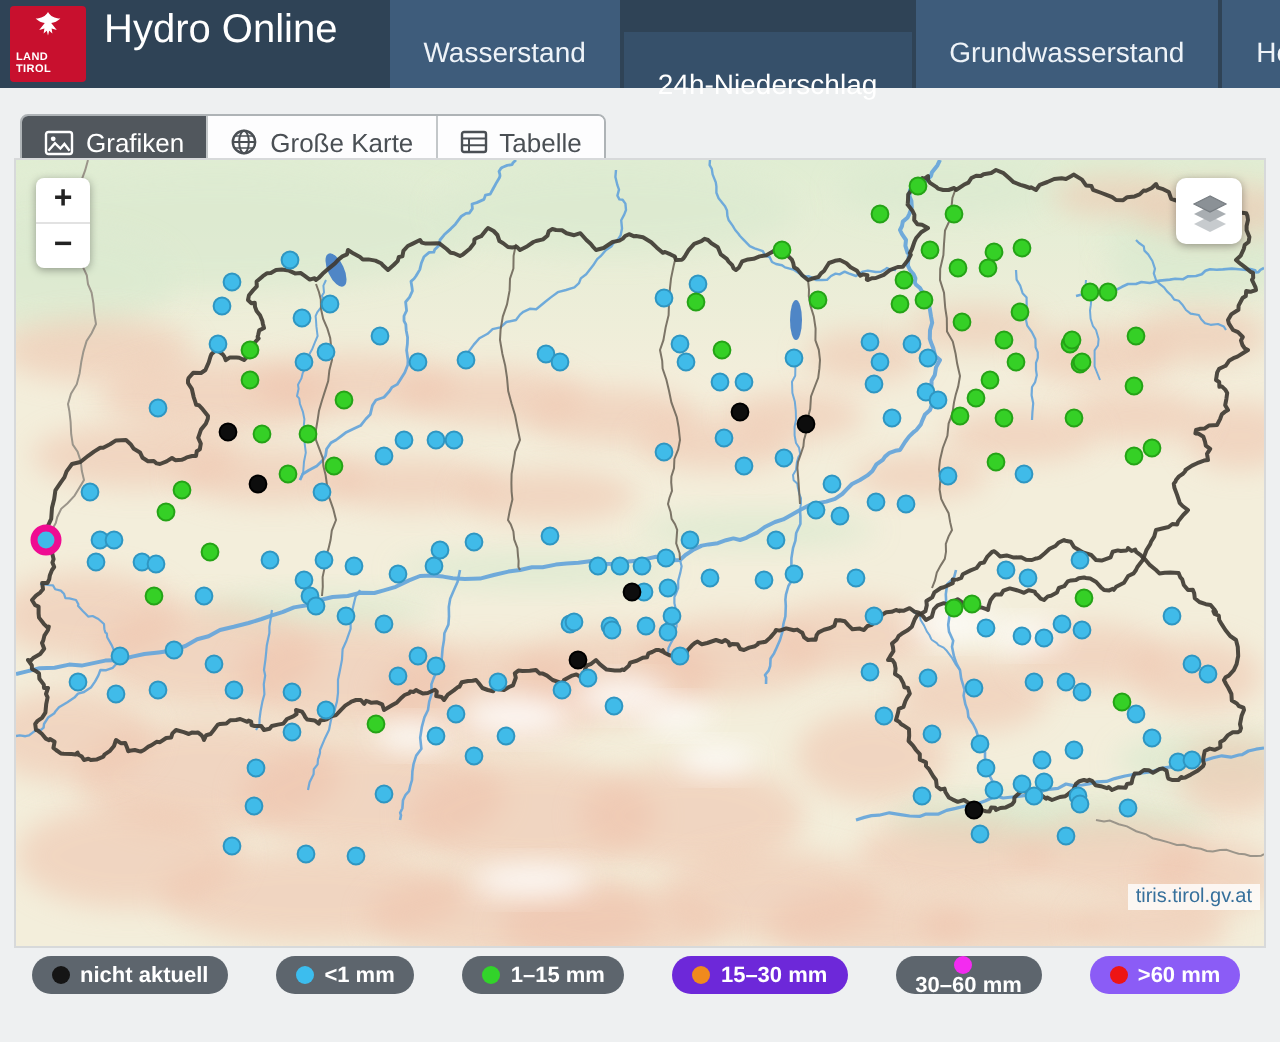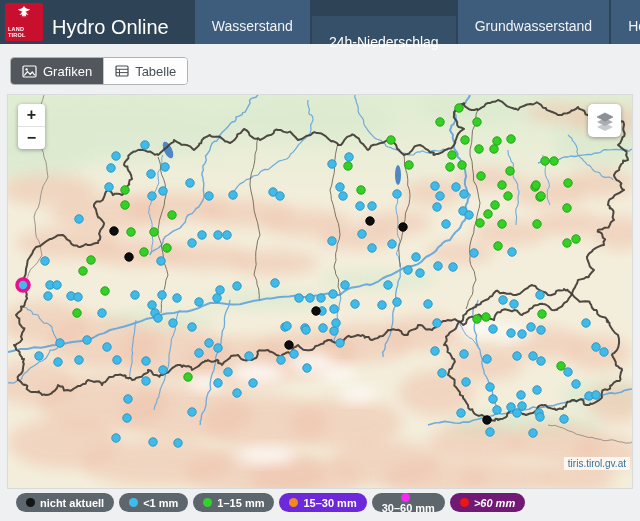--- a/index.html
+++ b/index.html
@@ -7,30 +7,30 @@
        font-family:"Liberation Sans",sans-serif;-webkit-font-smoothing:antialiased;}
   .app{position:relative;width:640px;height:521px;}
 
   
   header{position:relative;height:44px;background:#2f4356;display:flex;align-items:stretch;}
   .logo{width:38px;height:38px;margin:3px 0 0 5px;background:#c8102e;border-radius:2px;
         position:relative;flex:0 0 auto;cursor:pointer;}
   .logo svg{position:absolute;left:9px;top:2px;}
   .logo .lt{position:absolute;left:3px;bottom:3px;color:#fff;font-size:5.5px;font-weight:bold;
             line-height:6px;letter-spacing:.2px;}
-  .titleblock{margin-left:9px;padding-top:16px;flex:0 0 auto;}
+  .titleblock{margin-left:9px;padding-top:4px;flex:0 0 auto;}
   .app-title{color:#ffffff;font-size:20px;line-height:22px;font-weight:400;}
   .app-subtitle{color:#dce5ec;font-size:11px;line-height:13px;}
   nav{display:flex;margin-left:24px;}
   .tab{background:#3e5c7b;color:#eef3f8;font-size:14px;line-height:44px;padding:4px 17px;
        margin-left:2px;cursor:pointer;white-space:nowrap;}
   .tab.active{background:#36506a;color:#fff;margin-top:16px;}
 
   
-  .toolbar{height:51px;padding:13px 0 0 10px;box-sizing:border-box;background:#eef0f1;}
+  .toolbar{height:36px;padding:13px 0 0 10px;box-sizing:border-box;background:#eef0f1;}
   .btngroup{display:inline-flex;border:1px solid #aeb3b6;border-radius:4px;overflow:hidden;background:#fdfdfe;}
   .tbtn{display:inline-flex;align-items:center;gap:6px;height:26px;padding:0 11px;font-size:13px;
         color:#4a4f54;background:#fdfdfe;border-left:1px solid #c3c7c9;cursor:pointer;}
   .tbtn:first-child{border-left:none;}
   .tbtn.active{background:#51575d;color:#fff;}
   .tbtn svg{display:block;}
 
   
   .map-wrap{position:relative;width:624px;height:393px;margin:0 8px;background:#f3eedb;
             outline:1px solid #d7d9da;}
@@ -40,21 +40,21 @@
   .zoomctl .zb{display:block;width:27px;height:22px;text-align:center;line-height:22px;
                font-size:16px;font-weight:bold;color:#222;cursor:pointer;}
   .zoomctl .zb+.zb{border-top:1px solid #e2e2e2;}
   .layersctl{position:absolute;right:11px;top:9px;width:33px;height:33px;background:#fff;
              border-radius:5px;box-shadow:0 1px 4px rgba(0,0,0,.35);display:flex;
              align-items:center;justify-content:center;cursor:pointer;}
   .attribution{position:absolute;right:2px;bottom:18px;background:rgba(255,255,255,.78);
                color:#36709c;font-size:10px;padding:1px 4px;cursor:pointer;}
 
   
-  .legend{height:29px;display:flex;align-items:center;gap:5px;padding-left:16px;background:#eef0f1;}
+  .legend{height:29px;display:flex;align-items:center;gap:24px;padding-left:16px;background:#eef0f1;}
   .pill{display:inline-flex;align-items:center;height:19px;border-radius:10px;padding:0 10px;
         color:#fff;font-size:11px;font-weight:bold;white-space:nowrap;}
   .pill .dot{width:9px;height:9px;border-radius:50%;margin-right:5px;flex:0 0 auto;}
 </style>
 </head>
 <body>
 
 <div class="app">
 
   <header>
@@ -82,20 +82,32 @@
     <div class="btngroup" id="btngroup">
         <div class="tbtn active">
           <span>
             <svg width="15" height="13" viewBox="0 0 15 13">
               <rect x="1" y="1" width="13" height="11" rx="1.2" fill="none" stroke="currentColor" stroke-width="1.2"></rect>
               <circle cx="4.6" cy="4.4" r="1.2" fill="currentColor"></circle>
               <path d="M2.2 10.4l3.3-3.8 2.7 2.7 2-2.3 2.6 3.4" fill="none" stroke="currentColor" stroke-width="1.2"></path>
             </svg>
           </span>
           <span>Grafiken</span>
+        </div>
+        <div class="tbtn">
+          <span>
+            <svg width="14" height="14" viewBox="0 0 14 14">
+              <circle cx="7" cy="7" r="5.6" fill="none" stroke="currentColor" stroke-width="1.2"></circle>
+              <ellipse cx="7" cy="7" rx="2.4" ry="5.6" fill="none" stroke="currentColor" stroke-width="1"></ellipse>
+              <line x1="1.4" y1="7" x2="12.6" y2="7" stroke="currentColor" stroke-width="1"></line>
+              <line x1="2.1" y1="4" x2="11.9" y2="4" stroke="currentColor" stroke-width="0.8"></line>
+              <line x1="2.1" y1="10" x2="11.9" y2="10" stroke="currentColor" stroke-width="0.8"></line>
+            </svg>
+          </span>
+          <span>Große Karte</span>
         </div>
         <div class="tbtn">
           <span>
             <svg width="14" height="12" viewBox="0 0 14 12">
               <rect x="1" y="1" width="12" height="10" rx="1" fill="none" stroke="currentColor" stroke-width="1.2"></rect>
               <line x1="1" y1="4.3" x2="13" y2="4.3" stroke="currentColor" stroke-width="1"></line>
               <line x1="1" y1="7.6" x2="13" y2="7.6" stroke="currentColor" stroke-width="1"></line>
               <line x1="4.5" y1="4.3" x2="4.5" y2="11" stroke="currentColor" stroke-width="1"></line>
             </svg>
           </span>
@@ -455,19 +467,19 @@
         <span>1–15 mm</span>
       </span>
       <span class="pill" style="background: #6d28d9; text-align: center;">
         <span class="dot" style="background: rgb(240, 138, 29);"></span>
         <span>15–30 mm</span>
       </span>
       <span class="pill" style="background: rgb(93, 101, 109); flex-direction: column;">
         <span class="dot" style="background: rgb(243, 43, 240);"></span>
         <span>30–60 mm</span>
       </span>
-      <span class="pill" style="background: #701a75; font-style: italic;">
+      <span class="pill" style="background: #8b5cf6;">
         <span class="dot" style="background: rgb(238, 21, 21);"></span>
         <span>&gt;60 mm</span>
       </span>
     </div>
 
 </div>
 
 </body></html>

